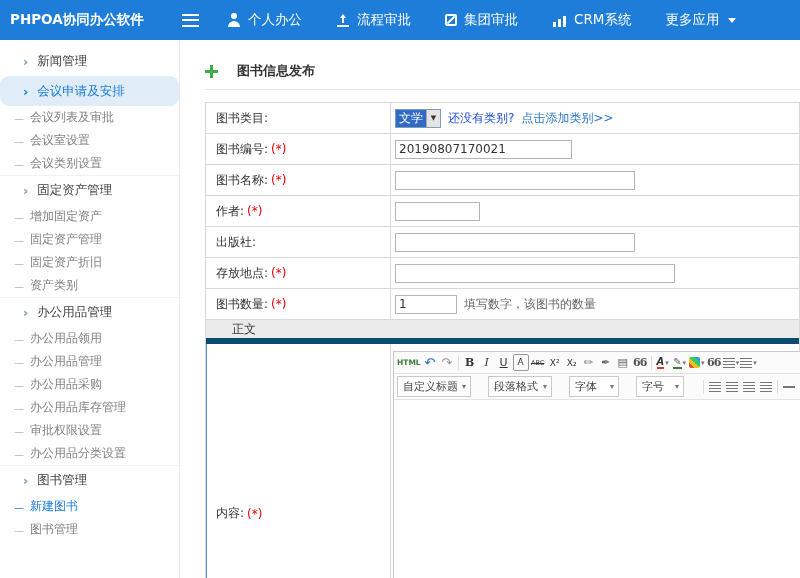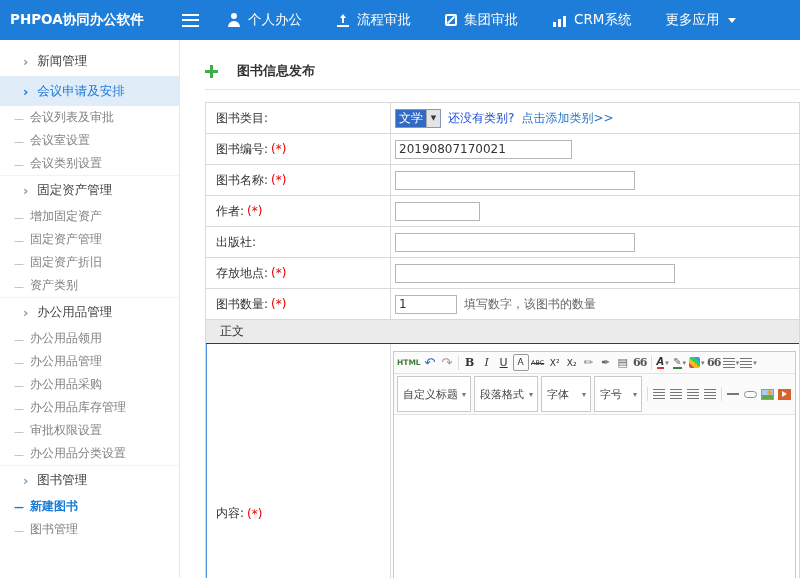--- a/index.html
+++ b/index.html
@@ -29,26 +29,26 @@
                linear-gradient(#fff,#fff) 11px 100%/3px 11px no-repeat; }
   .ih-caret { width:0; height:0; border-left:4px solid transparent; border-right:4px solid transparent; border-top:5px solid #fff; margin-left:2px; }
 
   
   .sidebar { position:absolute; top:40px; left:0; width:180px; bottom:0; background:#fff;
     border-right:1px solid #e8e8e8; overflow:hidden; padding-top:6px; }
   .s-group { height:30px; display:flex; align-items:center; gap:9px; padding-left:23px;
     color:#444; font-size:12.5px; cursor:pointer; border-top:1px solid #f3f3f3; }
   .sidebar .s-group:first-child { border-top:none; }
   .s-group .chev::before { content:"›"; color:#7f9db9; font-size:13px; font-weight:bold; }
-  .s-group.active { background:#e0edf9; color:#1a7bd9; border-top-color:#e0edf9; }
+  .s-group.active { background:#e0edf9; color:#1a7bd9; border-top-color:#e0edf9;border-radius:9px; }
   .s-group.active .chev::before { color:#1a7bd9; }
   .s-sub { height:23px; display:flex; align-items:center; gap:6px; padding-left:14px;
     color:#818181; font-size:12px; cursor:pointer; }
   .s-sub .dash::before { content:"—"; color:#b5b5b5; font-size:10px; }
-  .s-sub.active { color:#1a7bd9;font-weight:bold; }
+  .s-sub.active { color:#1a7bd9; }
   .s-sub.active .dash::before { color:#1a7bd9; }
 
   
   .main { position:absolute; left:180px; top:40px; right:0; bottom:0; background:#fff; overflow:hidden; }
   .title-row { margin:22px 0 0 25px; padding-bottom:9px; border-bottom:1px solid #e6e6e6;
     display:flex; align-items:center; gap:19px; }
   .plus { width:13px; height:13px; flex:none;
     background:linear-gradient(#3fae49,#3fae49) center/13px 3px no-repeat,
                linear-gradient(#3fae49,#3fae49) center/3px 13px no-repeat; }
   .page-title { font-size:13px; font-weight:bold; color:#333; }
@@ -67,22 +67,22 @@
   .hint2 { color:#666; }
   .link { color:#2a76c6; cursor:pointer; text-decoration:none; }
 
   .cat-select { height:19px; display:inline-flex; align-items:center; border:1px solid #7f9db9;
     background:#fff; cursor:pointer; flex:none; }
   .cat-select .sel-text { background:#316ac5; color:#fff; padding:0 3px; font-size:12px; line-height:17px; }
   .cat-select .sel-btn { width:14px; height:17px; background:#e4e4e4; border-left:1px solid #aaa;
     display:flex; align-items:center; justify-content:center; }
   .cat-select .sel-btn::before { content:"▼"; font-size:7px; color:#333; }
 
-  .section-row { height:24px; background:#ebebeb; border-bottom:1px solid #0c4a6e;
-    display:flex; align-items:center; padding-left:14px; color:#333; }
+  .section-row { height:24px; background:#ebebeb; border-bottom:6px solid #0c4a6e;
+    display:flex; align-items:center; padding-left:26px; color:#333; }
 
   .content-row { height:340px; box-shadow:inset 1px 0 0 #4f94d8; }
   .editor-cell { flex:1; padding:7px 9px 0 2px; display:block; }
   .editor { border:1px solid #c8c8c8; background:#fff; height:320px; overflow:hidden; }
 
   .tb-row { display:flex; align-items:center; padding:2px 3px; gap:1px; background:#fbfbfb;
     border-bottom:1px solid #e3e3e3; }
   .tbtn { min-width:16px; height:17px; display:inline-flex; align-items:center; justify-content:center;
     font-size:10px; color:#333; cursor:pointer; border-radius:2px; flex:none; }
   .tsep { width:1px; height:14px; background:#ddd; margin:0 2px; flex:none; }
@@ -111,23 +111,23 @@
     background:repeating-linear-gradient(to bottom,#777 0 1px,transparent 1px 3px); }
   .ic-hr { width:12px; height:2px; background:#777; }
   .ic-link { width:13px; height:7px; border:1px solid #7a8fa6; border-radius:4px; }
   .ic-img { width:13px; height:11px; border:1px solid #999;
     background:radial-gradient(circle at 70% 28%,#f0a030 0 2px,rgba(0,0,0,0) 2.5px),
                linear-gradient(to bottom,#aacdf0 0 55%,#63a84f 55%); }
   .ic-media { width:13px; height:11px; background:#d95f2b; position:relative; }
   .ic-media::after { content:""; position:absolute; left:4px; top:2.5px;
     border-left:5px solid #fff; border-top:3px solid transparent; border-bottom:3px solid transparent; }
 
-  .tsel { height:36px; border:1px solid #c9c9c9; background:#fff; display:inline-flex;
+  .tsel { height:21px; border:1px solid #c9c9c9; background:#fff; display:inline-flex;
     align-items:center; justify-content:space-between; padding:0 4px 0 5px; font-size:11px;
-    color:#444; margin-right:2px; cursor:pointer; flex:none; white-space:nowrap; overflow:hidden; }
+    color:#444; margin-right:16px; cursor:pointer; flex:none; white-space:nowrap; overflow:hidden; }
   .tsel::after { content:"▾"; font-size:8px; color:#777; margin-left:4px; }
   .w-a{width:74px} .w-b{width:64px} .w-c{width:50px} .w-d{width:48px}
 
   .edit-area { height:100%; background:#fff; padding:4px; outline:none; }
 </style>
 </head>
 <body>
 
 <div class="header">
   <div class="logo">PHPOA协同办公软件</div>

